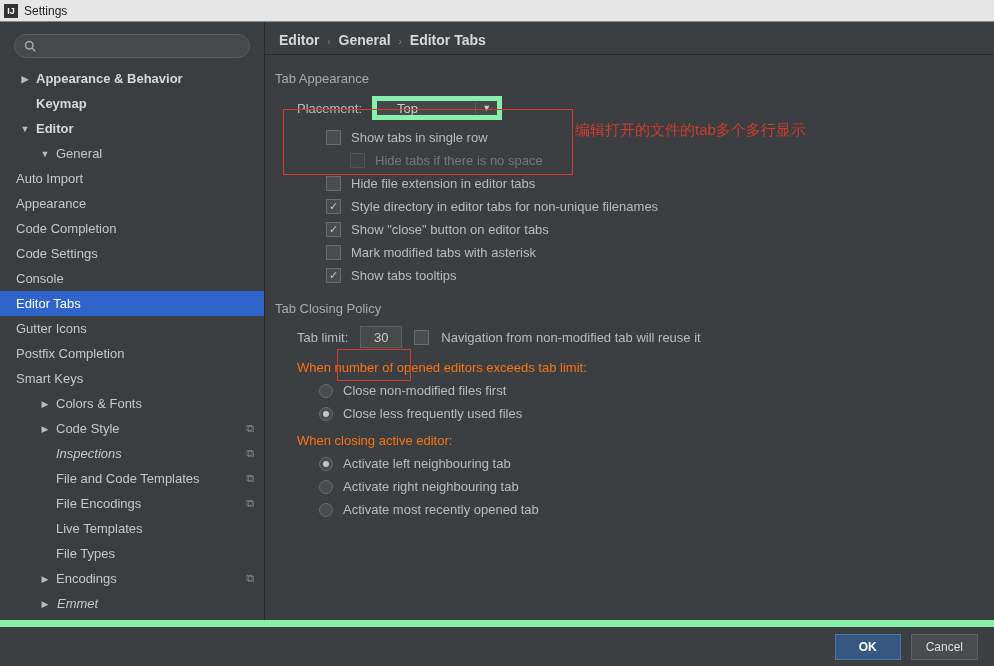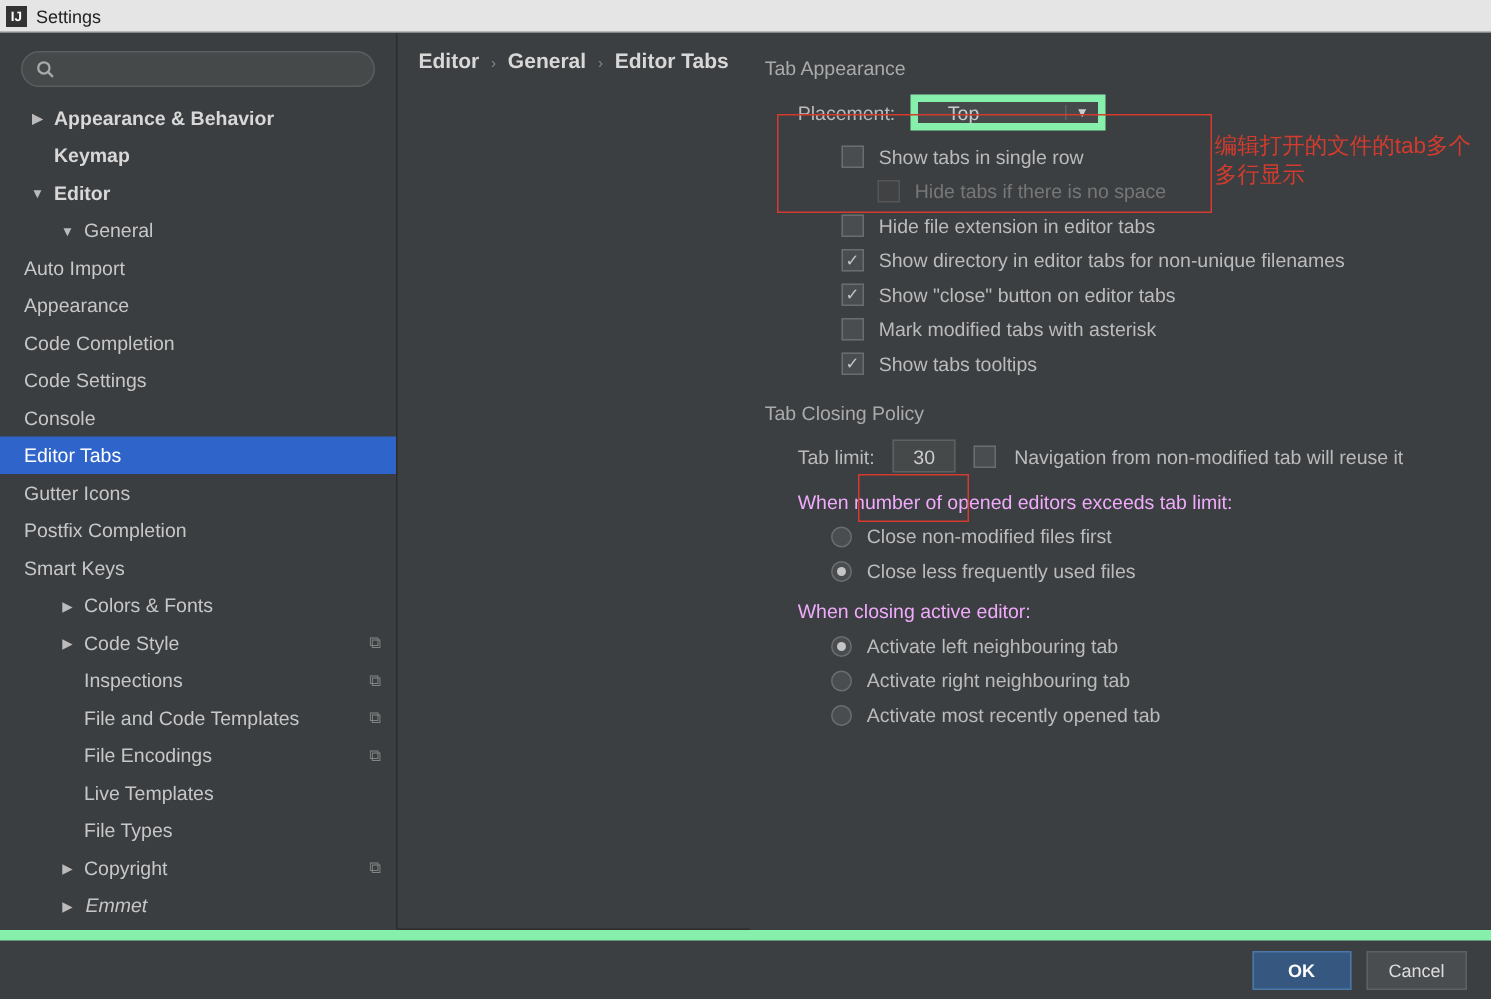--- a/index.html
+++ b/index.html
@@ -100,21 +100,21 @@
   opacity: 0.5;
   font-size: 11px;
 }
 .lvl0 { padding-left: 20px; }
 .lvl1 { padding-left: 40px; }
 .lvl2 { }
 
 .content {
   flex: 1;
   display: flex;
-  flex-direction: row;
+  flex-direction: column;
   overflow: hidden;
 }
 .breadcrumb {
   padding: 10px 14px 6px 14px;
   color: #d8d8d8;
   font-weight: bold;
   font-size: 14px;
   border-bottom: 1px solid #2b2b2b;
 }
 .breadcrumb .sep {
@@ -196,21 +196,21 @@
 .num-input {
   width: 42px; height: 22px;
   background: #45494a;
   border: 1px solid #5e6163;
   color: #ccc;
   text-align: center;
   font-size: 13px;
 }
 .subhead {
   margin: 12px 0 8px 22px;
-  color: #f0abfc;
+  color: #f97316;
 }
 .radio-row {
   display: flex;
   align-items: center;
   margin: 8px 0 8px 44px;
   gap: 10px;
 }
 .radio {
   width: 14px; height: 14px;
   border-radius: 50%;
@@ -327,21 +327,21 @@
           <span class="arrow">▶</span>
           <span style="margin-left: 6px;">Colors &amp; Fonts</span>
         </div>
         <div class="tree-item lvl1">
           <span class="arrow">▶</span>
           <span style="margin-left: 6px;">Code Style</span>
           <span class="copy-icon">⧉</span>
         </div>
         <div class="tree-item lvl1">
           <span class="arrow"></span>
-          <span style="margin-left: 6px;">Inspections</span>
+          <span style="margin-left: 6px; font-style: italic;">Inspections</span>
           <span class="copy-icon">⧉</span>
         </div>
         <div class="tree-item lvl1">
           <span class="arrow"></span>
           <span style="margin-left: 6px;">File and Code Templates</span>
           <span class="copy-icon">⧉</span>
         </div>
         <div class="tree-item lvl1">
           <span class="arrow"></span>
           <span style="margin-left: 6px;">File Encodings</span>
@@ -350,21 +350,21 @@
         <div class="tree-item lvl1">
           <span class="arrow"></span>
           <span style="margin-left: 6px;">Live Templates</span>
         </div>
         <div class="tree-item lvl1">
           <span class="arrow"></span>
           <span style="margin-left: 6px;">File Types</span>
         </div>
         <div class="tree-item lvl1">
           <span class="arrow">▶</span>
-          <span style="margin-left: 6px;">Copyright</span>
+          <span style="margin-left: 6px;">Encodings</span>
           <span class="copy-icon">⧉</span>
         </div>
         <div class="tree-item lvl1">
           <span class="arrow">▶</span>
           <span style="margin-left: 7px; font-style: italic;">Emmet</span>
         </div>
       </div>
   </div>
 
   <div class="content">
@@ -398,21 +398,21 @@
       <div class="check-row indent disabled">
         <span class="checkbox"></span>
         <span>Hide tabs if there is no space</span>
       </div>
       <div class="check-row">
         <span class="checkbox"></span>
         <span>Hide file extension in editor tabs</span>
       </div>
       <div class="check-row">
         <span class="checkbox checked"></span>
-        <span>Show directory in editor tabs for non-unique filenames</span>
+        <span>Style directory in editor tabs for non-unique filenames</span>
       </div>
       <div class="check-row">
         <span class="checkbox checked"></span>
         <span>Show "close" button on editor tabs</span>
       </div>
       <div class="check-row">
         <span class="checkbox"></span>
         <span>Mark modified tabs with asterisk</span>
       </div>
       <div class="check-row">

